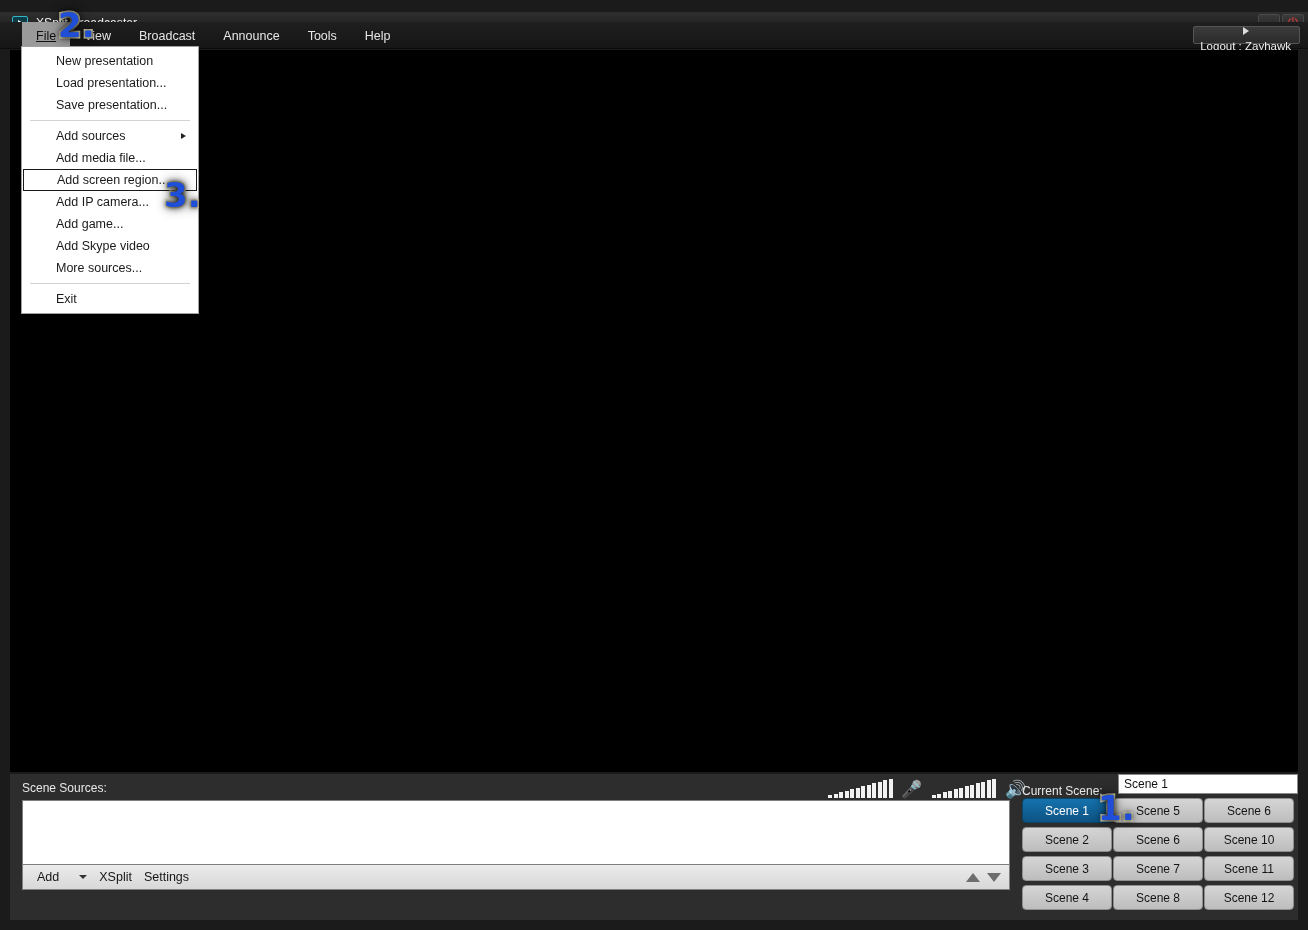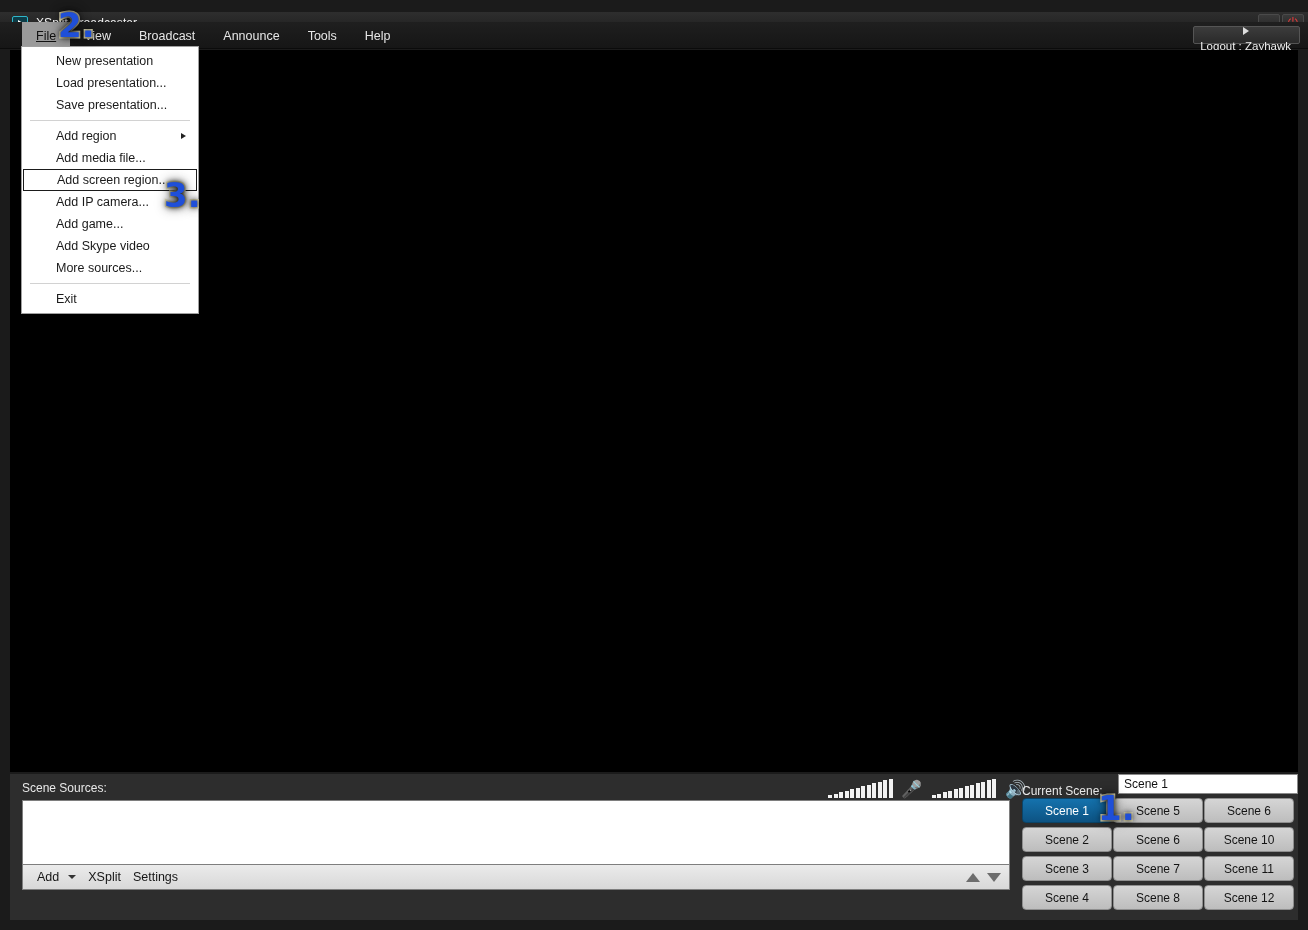--- a/index.html
+++ b/index.html
@@ -183,21 +183,21 @@
     width: 988px; height: 26px;
     background: linear-gradient(to bottom, #ebebeb, #d8d8d8);
     border: 1px solid #7e7e7e;
     display: flex; align-items: center;
     padding-left: 14px;
     gap: 0px;
   }
   .tb-btn {
     color: #161616; font-size: 12.5px;
     padding: 0 12px 0 0;
-    display: flex; align-items: center; gap: 9px;
+    display: flex; align-items: center; gap: 20px;
   }
   .tb-caret {
     width: 0; height: 0;
     border-top: 4px solid #333;
     border-left: 4px solid transparent;
     border-right: 4px solid transparent;
   }
   .tb-arrows {
     position: absolute; right: 8px;
     display: flex; gap: 7px; align-items: center;
@@ -334,21 +334,21 @@
         <span>New presentation</span>
       </div>
       <div class="dd-item">
         <span>Load presentation...</span>
       </div>
       <div class="dd-item">
         <span>Save presentation...</span>
       </div>
       <div class="dd-sep"></div>
       <div class="dd-item">
-        <span>Add region</span>
+        <span>Add sources</span>
         <span class="sub-arrow"></span>
       </div>
       <div class="dd-item">
         <span>Add media file...</span>
       </div>
       <div class="dd-item selected">
         <span>Add screen region...</span>
       </div>
       <div class="dd-item">
         <span>Add IP camera...</span>

